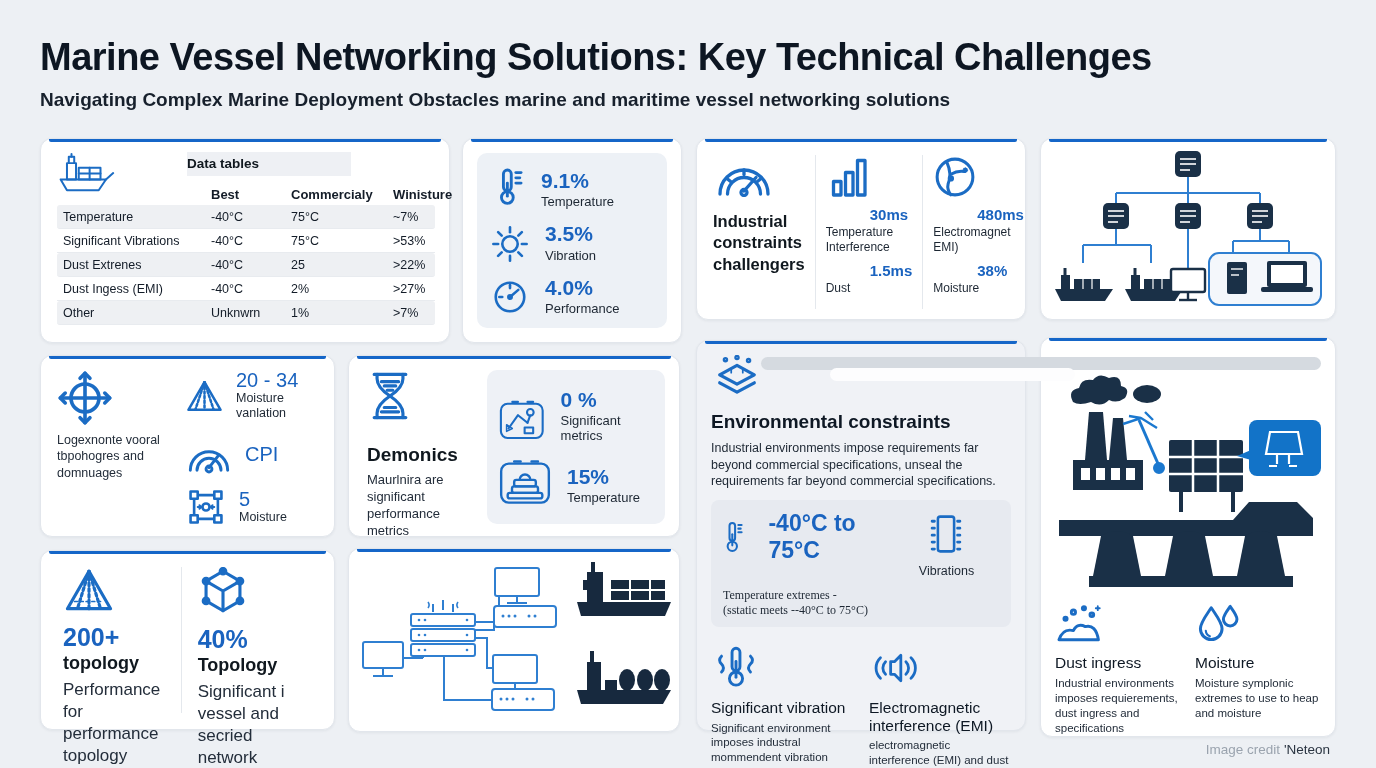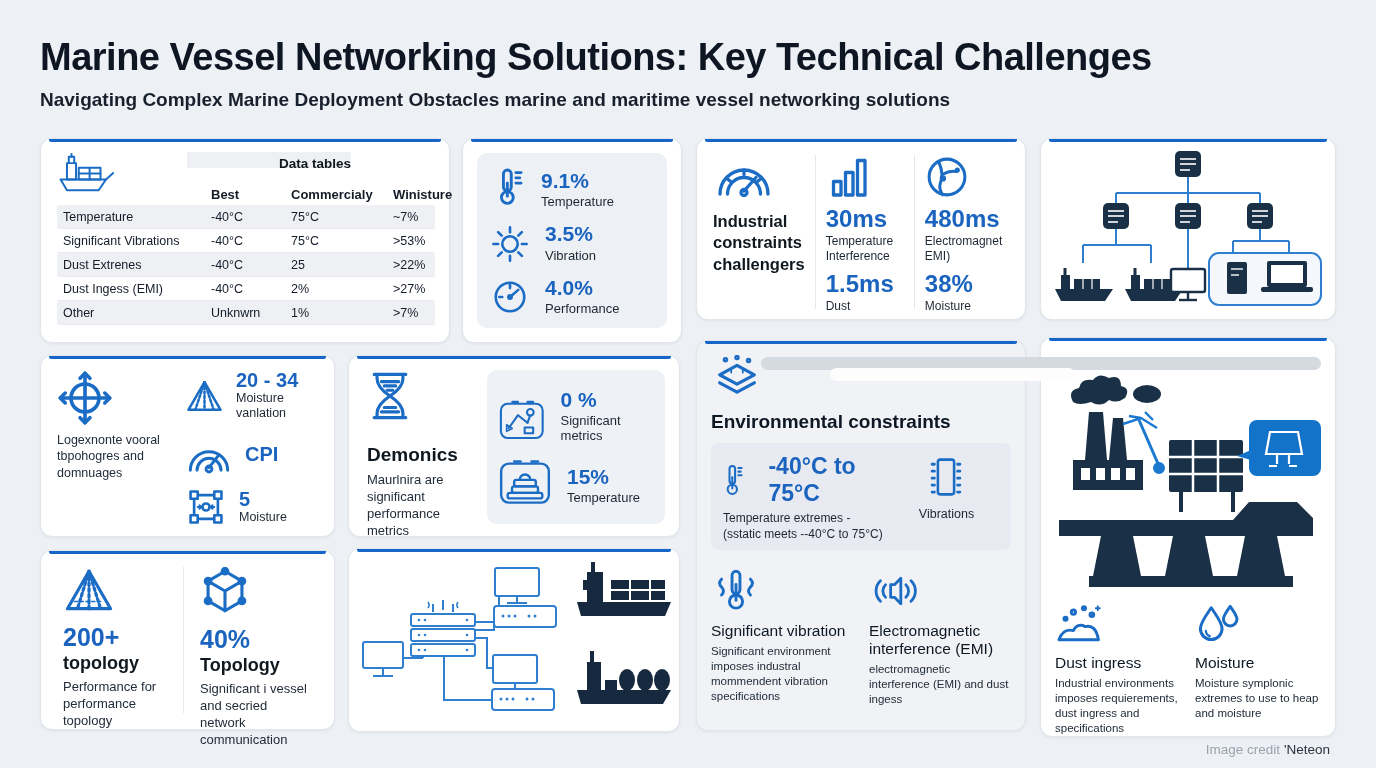--- a/index.html
+++ b/index.html
@@ -28,22 +28,22 @@
     background:#1566c8; border-radius:0 0 2px 2px;
   }
   .gray-card { background:#f0f2f6; }
   svg { display:block; }
   .blue-stroke { stroke:#1b6cc4; fill:none; stroke-width:2.2; stroke-linecap:round; stroke-linejoin:round; }
 
   
   #card-table { left:40px; top:138px; width:410px; height:205px; }
   #card-table .ship-ic { position:absolute; left:16px; top:14px; }
   #card-table .pill {
-    position:absolute; left:146px; top:13px; width:164px; height:16px;
-    background:#eef0f4; border-radius:0; text-align:right;
+    position:absolute; left:146px; top:13px; width:164px; height:24px;
+    background:#eef0f4; border-radius:0; text-align:left;
     font-size:13.5px; font-weight:700; line-height:24px; color:#10181f;
   }
   .tbl { position:absolute; left:16px; top:44px; width:378px; font-size:12.5px; }
   .tbl-row { display:grid; grid-template-columns:148px 80px 102px 48px; align-items:center; height:24px; padding:0 6px;}
   .tbl-head { font-weight:700; font-size:13px; height:22px; }
   .tbl-row.stripe { background:#eef0f3; border-radius:3px; }
   .tbl-row { border-bottom:1px solid #e8ebef; }
   .tbl-row.tbl-head { border-bottom:none; }
 
   
@@ -56,72 +56,72 @@
   .stat-line { display:flex; align-items:flex-end; gap:16px; }
   .stat-val { font-size:21px; font-weight:700; color:#1a63bf; line-height:1.05; }
   .stat-lab { font-size:13px; color:#1d2733; margin-top:2px; }
 
   
   #card-constraints { left:696px; top:138px; width:330px; height:182px; padding:16px 12px 10px 16px; display:flex; }
   #card-constraints .col { flex:1; padding:0 10px; }
   #card-constraints .col + .col { border-left:1px solid #e4e8ed; }
   #card-constraints .col1 { flex:1.02; padding-left:0; }
   #card-constraints h3 { font-size:16.5px; font-weight:700; line-height:1.3; margin-top:14px; color:#10181f; }
-  .ms-val { font-size:24px; font-weight:700; color:#1a63bf; margin-top:8px; line-height:1; }
+  .ms-val { font-size:15px; font-weight:700; color:#1a63bf; margin-top:8px; line-height:1;margin-left:44px; }
   .ms-lab { font-size:12px; color:#1d2733; margin-top:3px; line-height:1.25; }
 
   
   #card-tree { left:1040px; top:138px; width:296px; height:182px; }
 
   
   #card-tech { left:40px; top:355px; width:295px; height:182px; padding:14px 12px 10px 16px; display:flex; }
   #card-tech .left { width:120px; }
   #card-tech h3 { font-size:18.5px; font-weight:700; line-height:1.15; margin-top:32px; color:#10181f;}
   #card-tech .desc { font-size:12.5px; color:#232d3a; margin-top:6px; line-height:1.3; }
   #card-tech .items { flex:1; display:flex; flex-direction:column; justify-content:space-between; padding-left:8px;}
   .mini-item { display:flex; align-items:center; gap:12px; }
-  .mini-val { font-size:20px; font-weight:700; color:#1a63bf; line-height:1.05; }
+  .mini-val { font-size:20px; font-weight:400; color:#1a63bf; line-height:1.05; }
   .mini-lab { font-size:12.5px; color:#1d2733; line-height:1.2; }
 
   
   #card-demonics { left:348px; top:355px; width:332px; height:182px; padding:14px 14px 12px 18px; display:flex; gap:10px;}
   #card-demonics .left { width:110px; }
   #card-demonics h3 { font-size:19px; font-weight:700; margin-top:22px; color:#10181f;}
   #card-demonics .desc { font-size:13px; color:#232d3a; margin-top:6px; line-height:1.3; }
   #card-demonics .panel { flex:1; background:#eef1f6; border-radius:10px; padding:12px 12px;
     display:flex; flex-direction:column; justify-content:space-around; }
 
   
   #card-env { left:696px; top:340px; width:330px; height:391px; padding:14px 14px; }
   #card-env h2 { font-size:19px; font-weight:700; margin-top:12px; color:#0e1824; }
   #card-env .desc { font-size:12.5px; color:#1d2733; margin-top:7px; line-height:1.32; }
   #card-env .hl { margin-top:10px; background:#e7eaf0; border-radius:8px; padding:10px 10px 8px 12px; display:flex; }
   #card-env .hl-left { flex:1.55; }
   #card-env .hl-right { flex:1; text-align:center; padding-top:2px; }
   #card-env .hl-valrow { display:flex; align-items:center; gap:25px;justify-content:space-between; }
   #card-env .hl-val { font-size:23px; font-weight:700; color:#1a63bf; }
-  #card-env .hl-cap { font-size:12px; color:#1d2733; margin-top:4px; line-height:1.3; }
+  #card-env .hl-cap { font-size:12px; color:#1d2733; margin-top:24px; line-height:1.3;font-family:Liberation Serif, serif; }
   #card-env .hl-side-lab { font-size:12.5px; color:#1d2733; margin-top:8px; }
   #card-env .sections { display:flex; gap:16px; margin-top:18px; }
   #card-env .sec { flex:1; }
   .sec h4 { font-size:15.5px; font-weight:400; margin-top:8px; line-height:1.15; color:#0e1824; }
   .sec p { font-size:11.5px; color:#232d3a; margin-top:4px; line-height:1.3; }
 
   
   #card-vessel { left:1040px; top:337px; width:296px; height:400px; padding:12px 14px; }
   #card-vessel .sections { display:flex; gap:14px; margin-top:6px; }
   #card-vessel .sec { flex:1; }
 
   
   #card-topology { left:40px; top:550px; width:295px; height:180px; padding:16px 14px; display:flex; }
   #card-topology .half { flex:1; padding:0 8px; }
   #card-topology .half + .half { border-left:1px solid #e4e8ed; padding-left:16px; }
   .topo-val { font-size:25px; font-weight:700; color:#1a63bf; margin-top:12px; line-height:1; }
   .topo-title { font-size:18px; font-weight:700; color:#10181f; margin-top:3px; }
-  .topo-desc { font-size:13px; color:#232d3a; margin-top:5px; line-height:1.3; }
+  .topo-desc { font-size:17px; color:#232d3a; margin-top:5px; line-height:1.3; }
 
   
   #card-net2 { left:348px; top:548px; width:332px; height:184px; }
 
   
   .skel-gray { position:absolute; left:761px; top:357px; width:560px; height:13px; border-radius:7px; background:#d5dae0; z-index:5; }
   .skel-white { position:absolute; left:830px; top:368px; width:245px; height:13px; border-radius:7px; background:#fdfdfe; z-index:6; }
 
   .credit { position:absolute; top:742px; right:46px; font-size:13.5px; }
   .credit .p { color:#9aa3ae; }
@@ -463,20 +463,21 @@
       <g class="blue-stroke" stroke-width="2">
         <polygon points="18,7 30,13.5 18,20 6,13.5"></polygon>
         <path d="M6 19 L18 25.5 L30 19"></path>
         <circle cx="10" cy="3" r="0.8"></circle>
         <circle cx="18" cy="1.5" r="0.8"></circle>
         <circle cx="26" cy="3.5" r="0.8"></circle>
         <path d="M14 10 l0 2 m8 -2 l0 2" stroke-width="1.2"></path>
       </g>
     </svg>
   <h2>Environmental constraints</h2>
+  <div class="desc">Industrial environments impose requirements far beyond commercial specifications, unseal the requirements far beyond commercial specifications.</div>
   <div class="hl">
     <div class="hl-left">
       <div class="hl-valrow">
         <svg width="24" height="40" viewBox="0 0 22 34">
             <g class="blue-stroke">
               <rect x="7" y="2" width="6" height="19" rx="3"></rect>
               <circle cx="10" cy="27" r="5"></circle>
               <line x1="10" y1="14" x2="10" y2="26"></line>
               <line x1="16.5" y1="4" x2="20" y2="4"></line>
               <line x1="16.5" y1="8" x2="19" y2="8"></line>

